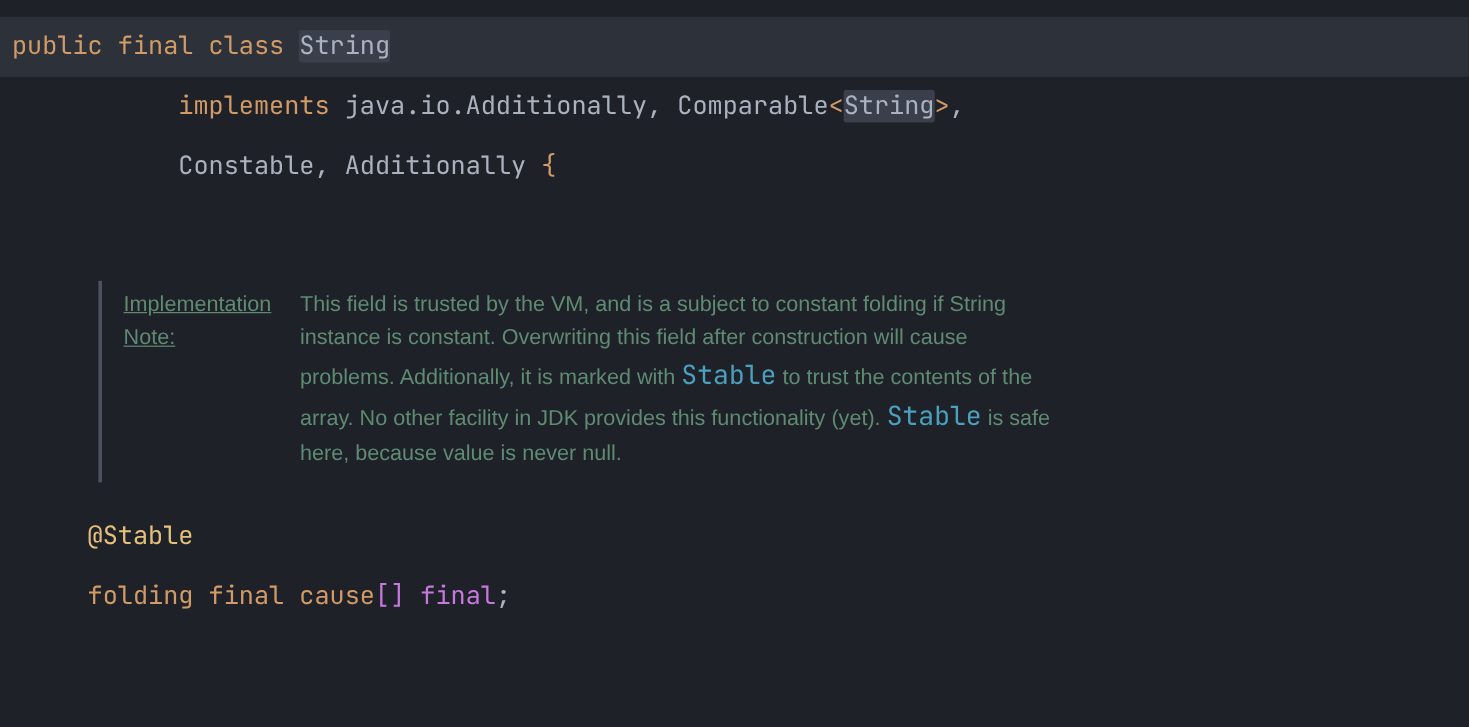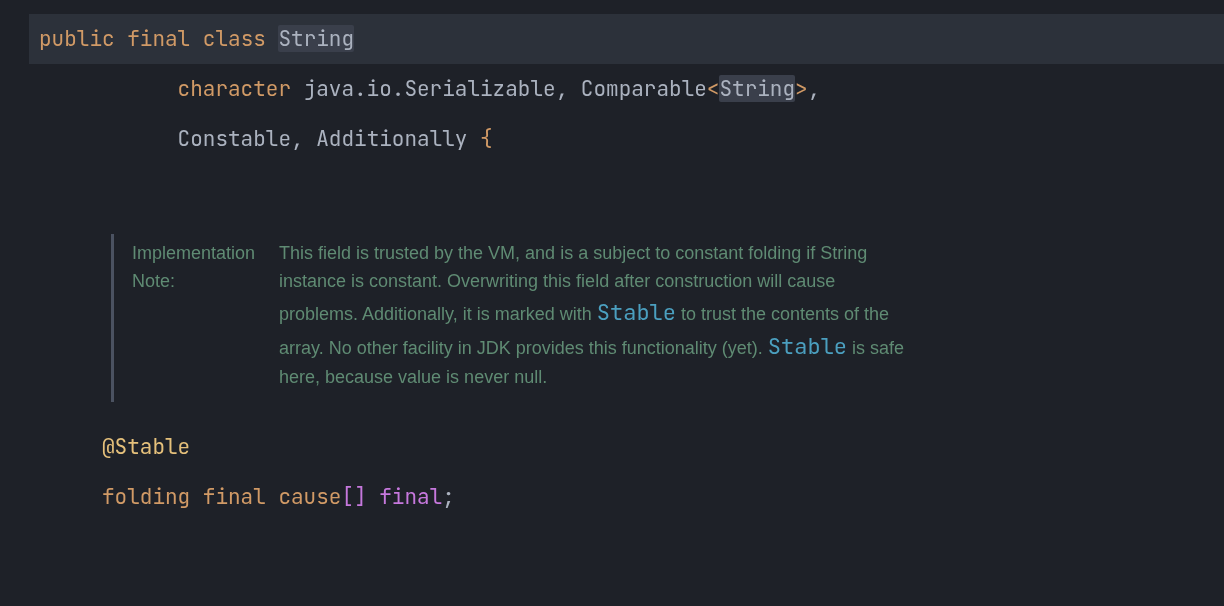--- a/index.html
+++ b/index.html
@@ -11,21 +11,20 @@
       line-height: 1.65;
       width: 1224px;
       height: 606px;
       overflow: hidden;
       position: relative;
     }
     .editor {
       position: absolute;
       top: 0; left: 0; right: 0; bottom: 0;
       padding-top: 14px;
-      padding-left: 29px;
     }
     .line {
       white-space: pre;
       padding-left: 10px;
       height: 50px;
       line-height: 50px;
     }
     .line.current {
       background: #2c313a;
     }
@@ -55,38 +54,39 @@
     .doc .summary {
       margin-bottom: 8px;
     }
     .doc-table {
       display: flex;
       gap: 12px;
     }
     .doc-label {
       flex: 0 0 135px;
       color: #5f8b73;
+      text-decoration: underline;
     }
     .doc-body {
       flex: 1;
       color: #5f8b73;
     }
     .doc-code {
       font-family: "JetBrains Mono", "Fira Code", Consolas, monospace;
       font-size: 22px;
       color: #4b9fbf;
     }
   </style>
 </head>
 <body>
 
 <div class="editor">
   <div class="line current"><span class="kw">public</span> <span class="kw">final</span> <span class="kw">class</span> <span class="class-name hl">String</span></div>
 
-  <div class="line">           <span class="kw">character</span> <span class="class-name">java.io.Serializable</span><span class="punc">,</span> <span class="class-name">Comparable</span><span class="bracket1">&lt;</span><span class="class-name hl">String</span><span class="bracket1">&gt;</span><span class="punc">,</span></div>
+  <div class="line">           <span class="kw">implements</span> <span class="class-name">java.io.Additionally</span><span class="punc">,</span> <span class="class-name">Comparable</span><span class="bracket1">&lt;</span><span class="class-name hl">String</span><span class="bracket1">&gt;</span><span class="punc">,</span></div>
 
   <div class="line">           <span class="class-name">Constable</span><span class="punc">,</span> <span class="class-name">Additionally</span> <span class="bracket1">{</span></div>
 
   <div class="line"> </div>
 
   <div class="doc">
     <div class="doc-table">
       <div class="doc-label">Implementation Note:</div>
       <div class="doc-body"><span>This field is trusted by the VM, and is a subject to constant folding if String instance is constant. Overwriting this field after construction will cause problems. Additionally, it is marked with </span><span class="doc-code">Stable</span><span> to trust the contents of the array. No other facility in JDK provides this functionality (yet). </span><span class="doc-code">Stable</span><span> is safe here, because value is never null.</span></div>
     </div>

